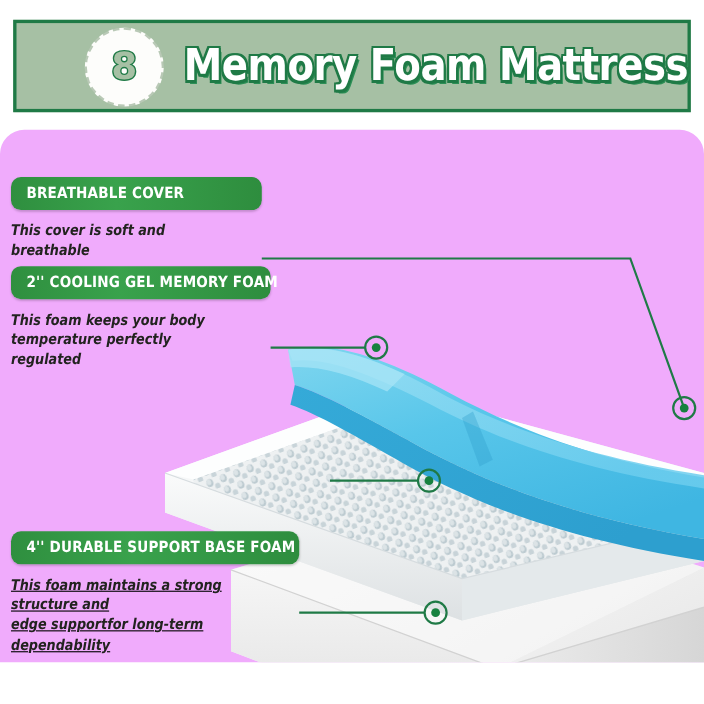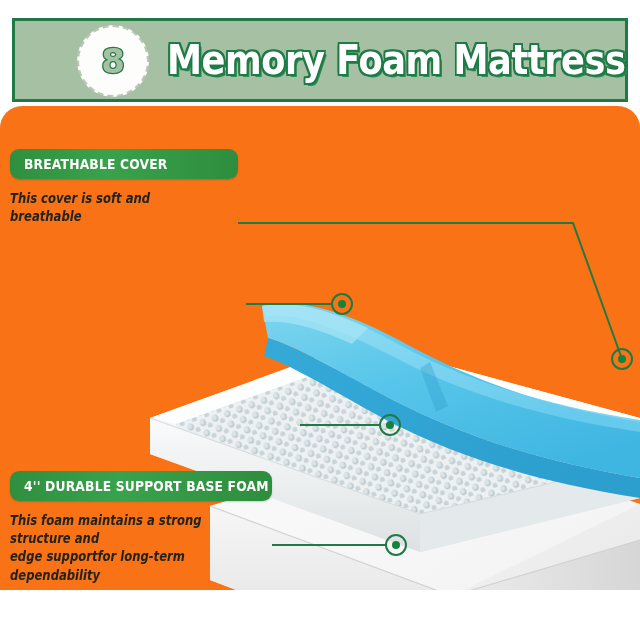--- a/index.html
+++ b/index.html
@@ -48,22 +48,22 @@
     text-shadow:
       -2px -2px 0 #1f7a46, 2px -2px 0 #1f7a46,
       -2px  2px 0 #1f7a46, 2px  2px 0 #1f7a46,
       -2px  0   0 #1f7a46, 2px  0   0 #1f7a46,
        0   -2px 0 #1f7a46, 0    2px 0 #1f7a46,
        3px 3px 0 #2c8f56;
   }
 
   
   #body-panel{
-    position:absolute;left:0;top:106px;width:640px;height:484px;
-    background:#f97316;
+    position:absolute;left:0;top:118px;width:640px;height:484px;
+    background:#f0abfc;
     border-radius:22px 22px 0 0;
     overflow:hidden;
   }
 
   
   #illustration{
     position:absolute;left:0;top:0;width:640px;height:522px;
     pointer-events:none;
   }
 
@@ -240,23 +240,30 @@
     </g>
   </svg>
 
   <div class="callout" style="left:10px;top:43px;width:230px;">
     <div class="pill" style="width:228px;">
       <span class="pill-label">BREATHABLE COVER</span>
     </div>
     <div class="desc">This cover is soft and breathable</div>
   </div>
 
-
-
-  <div class="callout" style="left:10px;top:365px;width:268px;">
+  <div class="callout" style="left:10px;top:124px;width:240px;">
+    <div class="pill" style="width:236px;">
+      <span class="pill-label">2'' COOLING GEL MEMORY FOAM</span>
+    </div>
+    <div class="desc">This foam keeps your body
+temperature perfectly regulated</div>
+  </div>
+
+
+  <div class="callout" style="left:10px;top:365px;width:268px;text-decoration:underline;">
     <div class="pill" style="width:262px;">
       <span class="pill-label">4''  DURABLE SUPPORT BASE FOAM</span>
     </div>
     <div class="desc">This foam maintains a strong structure and
 edge supportfor long-term dependability</div>
   </div>
 
 </div>
 
 </body></html>

